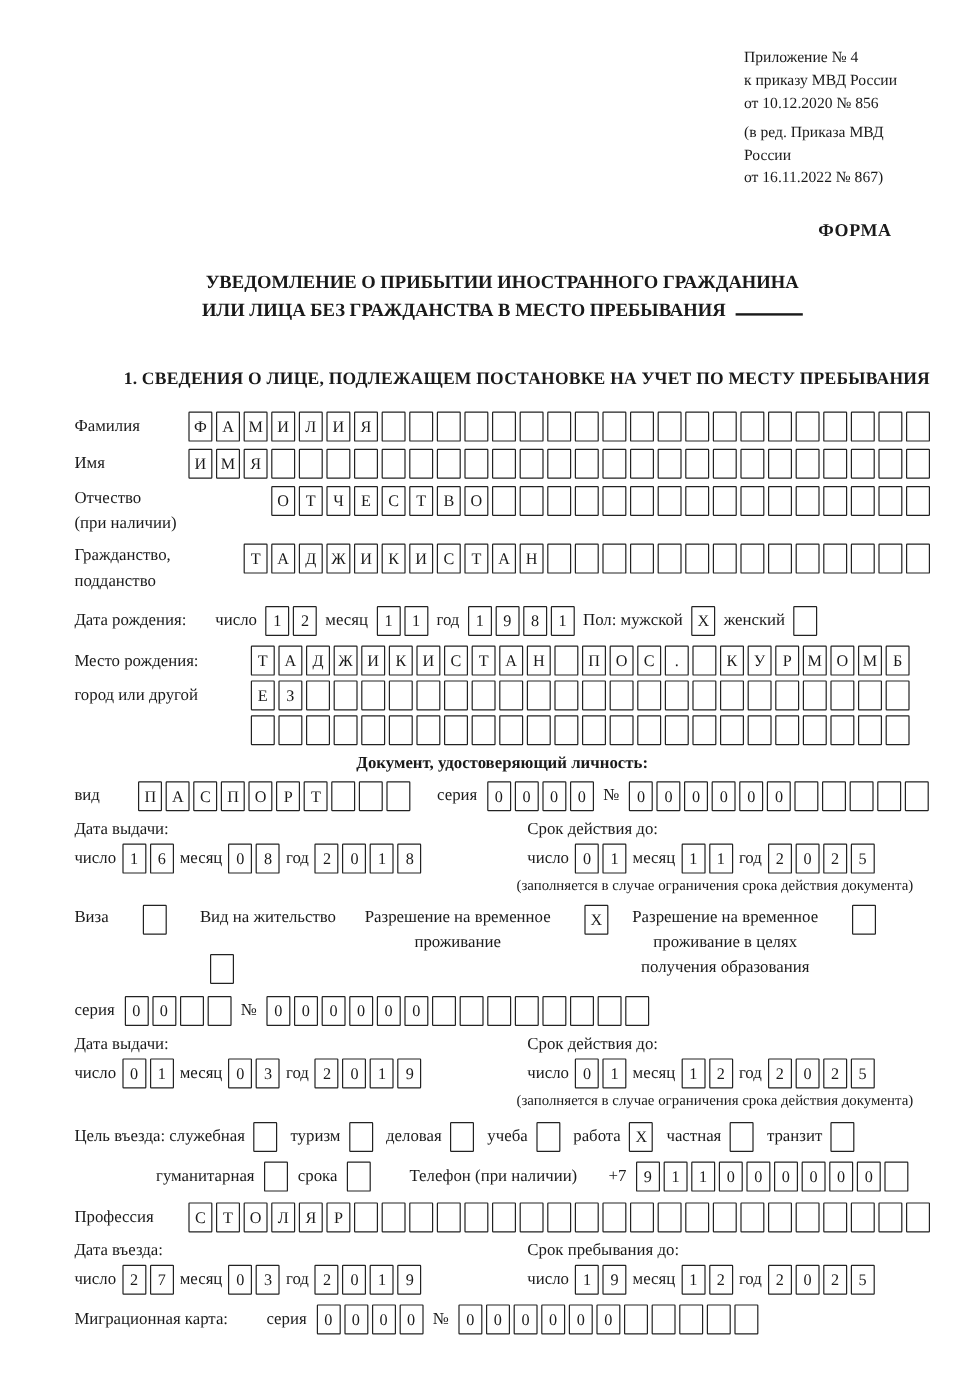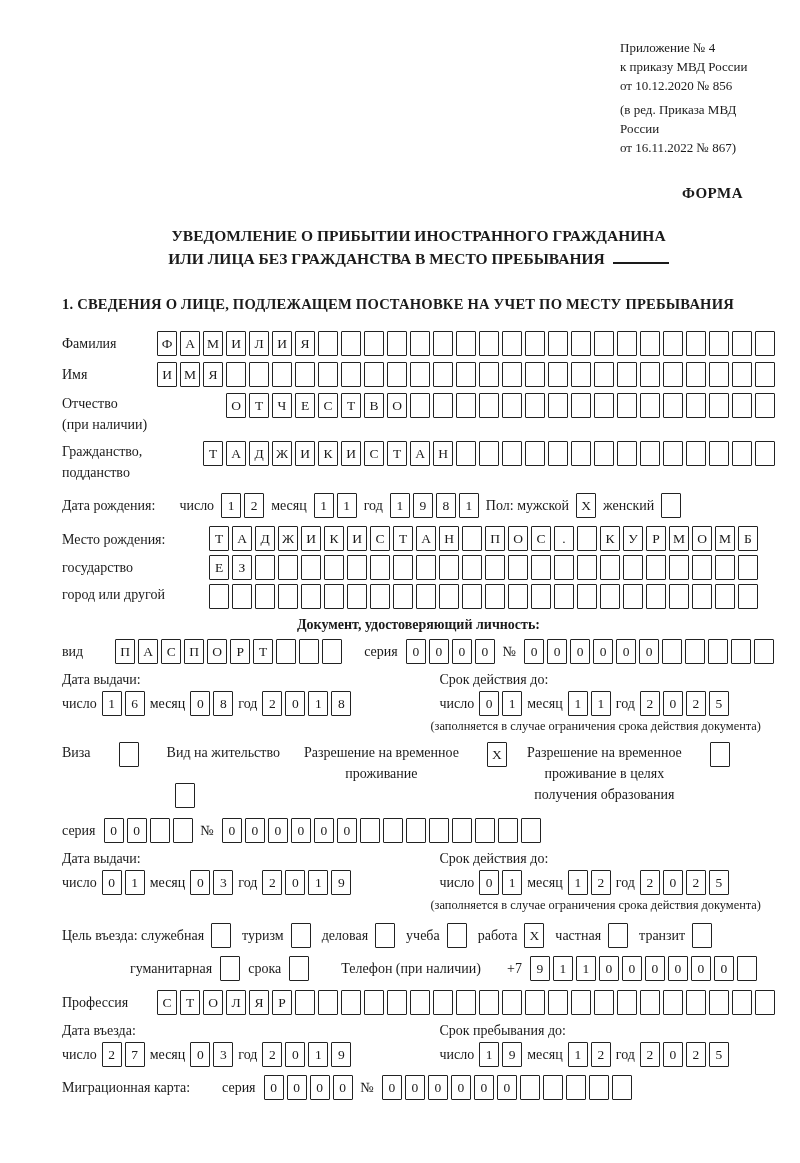--- a/index.html
+++ b/index.html
@@ -6,21 +6,21 @@
   body{font-family:"Liberation Serif","DejaVu Serif",serif;color:#1a1a1a;}
   .page{width:800px;min-height:1163px;box-sizing:border-box;padding:38px 25px 20px 62px;background:#fff;}
 
   .annex{margin-left:558px;font-size:13px;line-height:19px;}
   .annex .edit{margin-top:5px;}
   .form-label{margin-top:28px;text-align:right;padding-right:32px;font-weight:bold;font-size:15px;letter-spacing:.5px;}
 
   .title{margin-top:22px;text-align:center;font-weight:bold;font-size:15.5px;line-height:23px;}
   .title .blank{display:inline-block;width:56px;border-bottom:2px solid #1a1a1a;height:14px;margin-left:8px;}
 
-  .sec-heading{margin-top:26px;text-align:left;font-weight:bold;font-size:14.6px;letter-spacing:.2px;}
+  .sec-heading{margin-top:38px;text-align:right;font-weight:bold;font-size:14.6px;letter-spacing:.2px;}
 
   .rows{margin-top:18px;}
   .row{display:flex;align-items:center;margin-bottom:6px;}
   .row.top{align-items:flex-start;}
   .lbl{font-size:14px;white-space:nowrap;}
   .lbl2{font-size:14px;line-height:21px;}
   .cells{display:flex;gap:3px;flex-wrap:nowrap;}
   .cell{width:20px;height:25px;box-sizing:border-box;border:1.6px solid #222;border-radius:1px;
         display:flex;align-items:center;justify-content:center;font-size:13.5px;flex:0 0 auto;background:#fff;}
   .push{margin-left:auto;}
@@ -239,21 +239,20 @@
         </div>
       <span class="lbl">женский</span>
       <div class="cells">
           <span class="cell"></span>
         </div>
     </div>
 
     <div class="mplace">
       <div class="labels">
         <div>Место рождения:</div>
-        <div>государство</div>
         <div>город или другой</div>
       </div>
       <div class="boxcol">
         <div class="cells">
             <span class="cell">Т</span>
             <span class="cell">А</span>
             <span class="cell">Д</span>
             <span class="cell">Ж</span>
             <span class="cell">И</span>
             <span class="cell">К</span>

